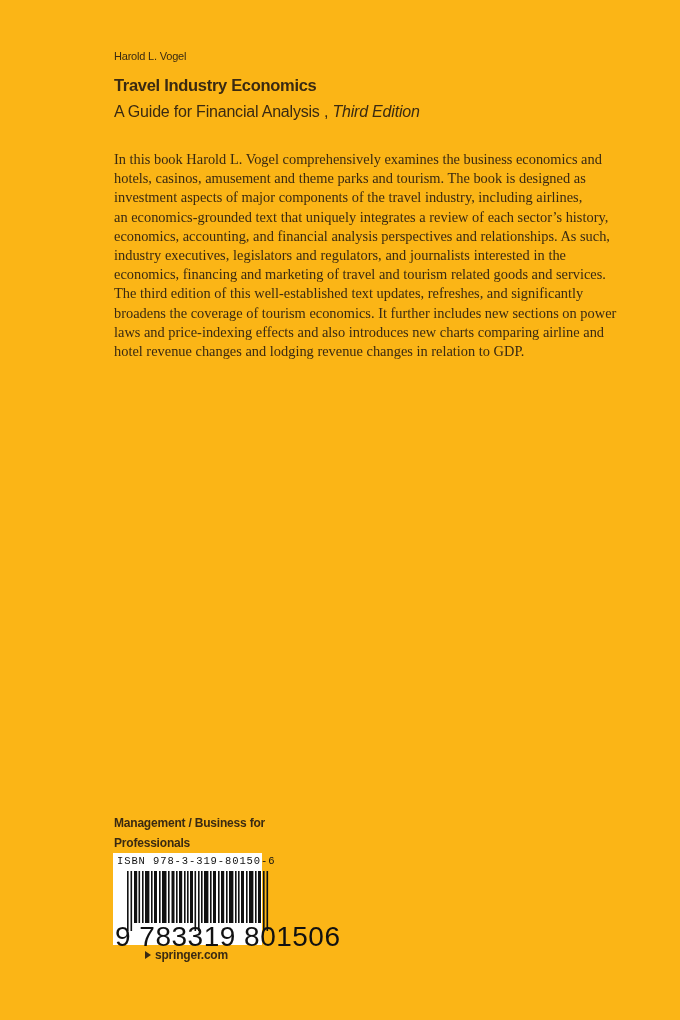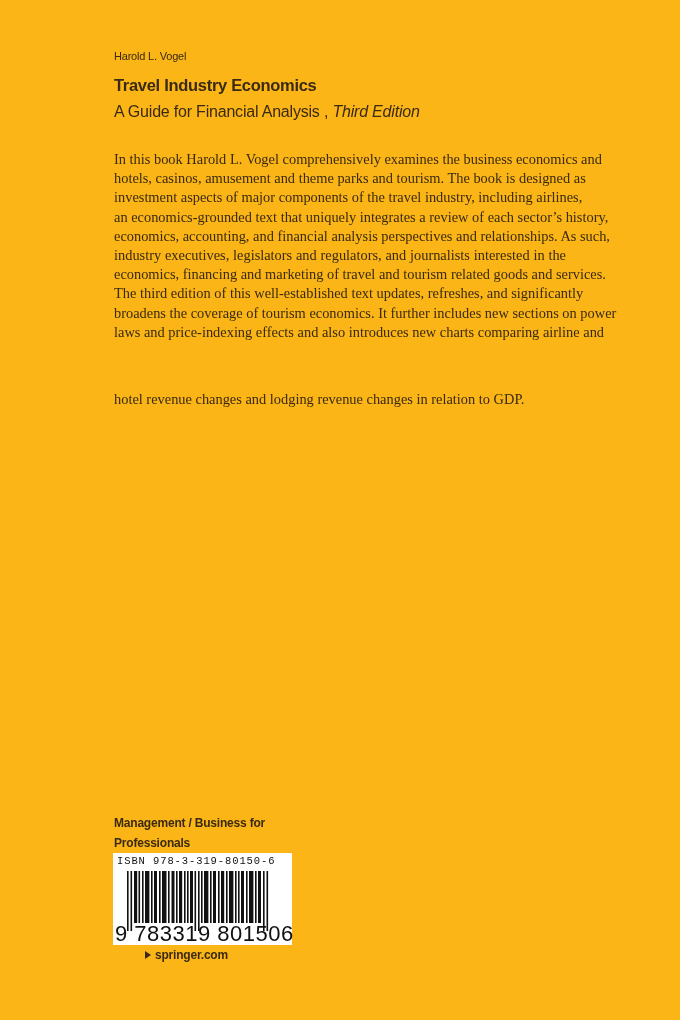--- a/index.html
+++ b/index.html
@@ -36,48 +36,48 @@
       font-size: 14.4px; line-height: 19.2px;
       color: #3a2a12;
     }
     .blurb .line {
       display: block;
       text-align: justify;
       text-align-last: justify;
       white-space: nowrap;
       height: 19.2px;
     }
-    .blurb .line.last { text-align-last: left; margin-top: 48px; }
+    .blurb .line.last { text-align-last: left; }
     .category {
       position: absolute; left: 114px; top: 813px;
       width: 180px;
       font-family: "Liberation Sans", sans-serif;
       font-size: 12px; font-weight: bold; line-height: 20px;
       letter-spacing: -0.2px;
       color: #3a2a12;
     }
     .barcode-box {
       position: absolute; left: 113px; top: 853px;
-      width: 179px; height: 92px;
+      width: 149px; height: 92px;
       background: #ffffff;
     }
     .isbn-text {
       position: absolute; left: 4px; top: 2px;
       font-family: "Liberation Mono", monospace;
       font-size: 10.5px; letter-spacing: 0.9px;
       color: #111;
       white-space: nowrap;
     }
     .bars {
       position: absolute; left: 0; top: 0;
     }
     .ean-digits {
       position: absolute; left: 2px; top: 68px;
       font-family: "Liberation Sans", sans-serif;
-      font-size: 22px; letter-spacing: 0.5px;
+      font-size: 28px; letter-spacing: 0.5px;
       color: #111; white-space: nowrap;
     }
     .springer {
       position: absolute; left: 113px; top: 948px;
       font-family: "Liberation Sans", sans-serif;
       font-size: 12px; font-weight: bold; letter-spacing: -0.2px;
       color: #3a2a12;
       display: flex; align-items: center; gap: 4px; margin-left: 32px;
     }
     .arrow-icon {

